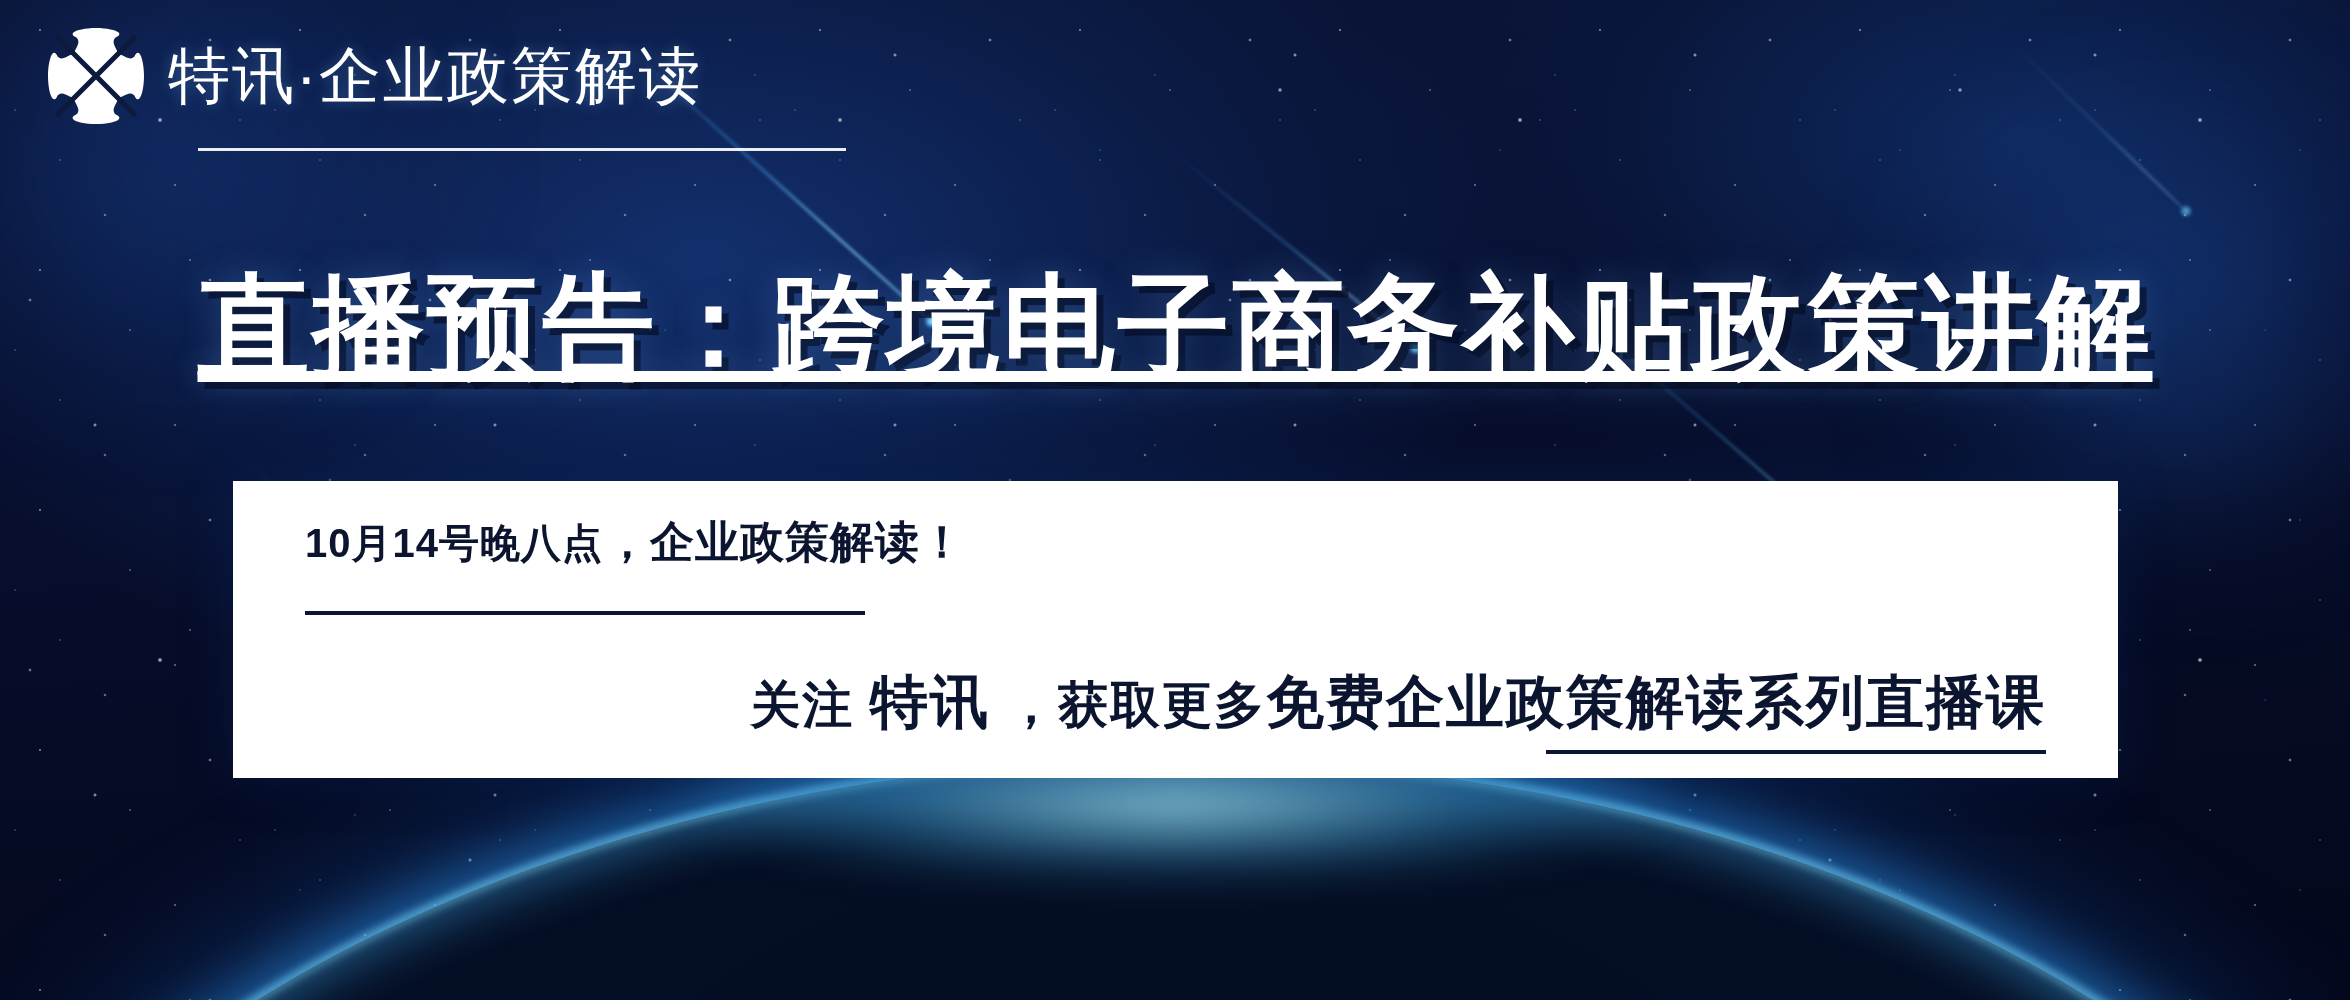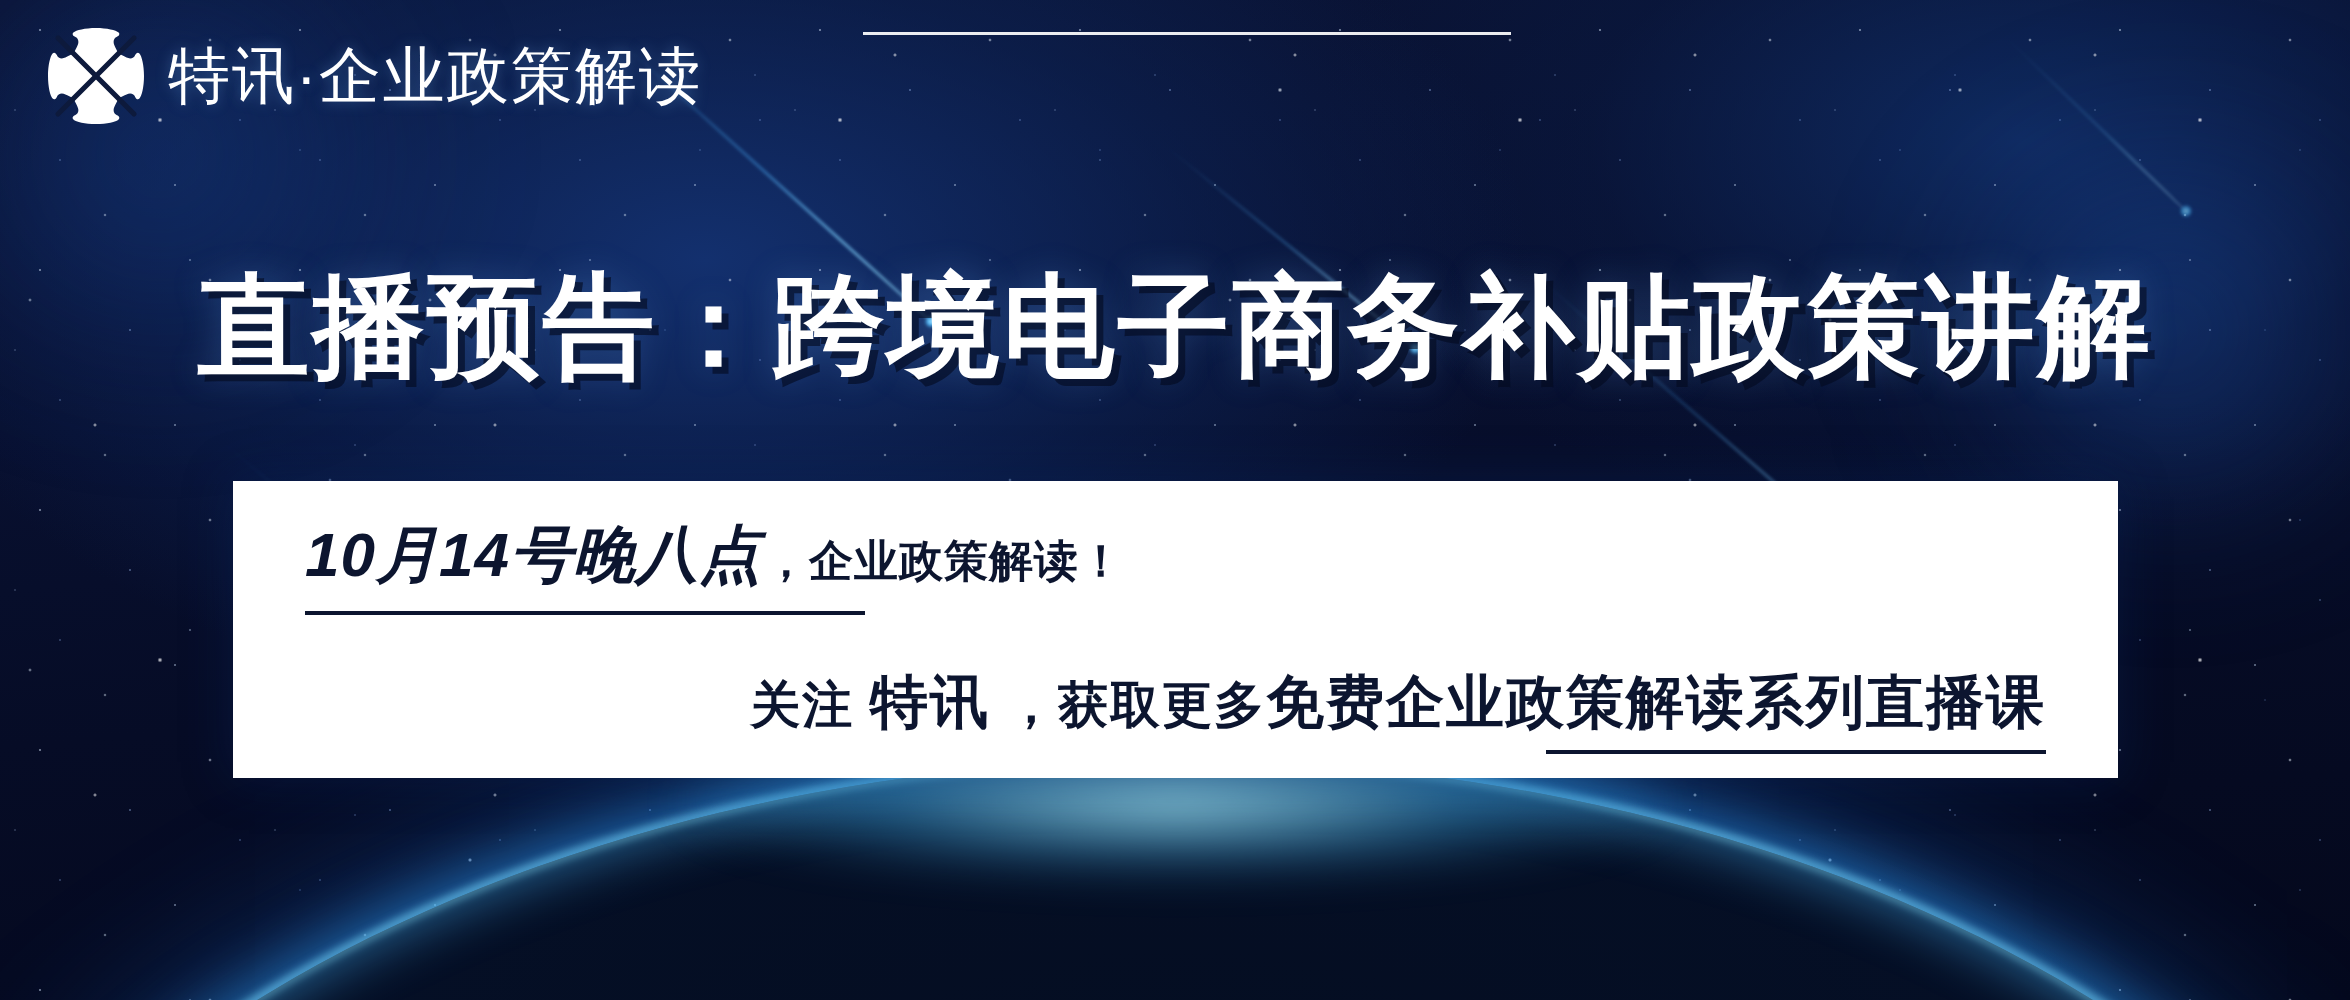--- a/index.html
+++ b/index.html
@@ -161,21 +161,21 @@
     border-radius:50%;
     background:radial-gradient(ellipse at center, rgba(170,240,255,.85) 0%, rgba(70,190,255,.38) 42%, rgba(30,130,235,0) 75%);
     filter:blur(22px);
   }
 
   
   #brand {
     position:absolute;
     left:38px; top:18px;
     display:flex;
-    flex-direction:row;
+    flex-direction:column;
     align-items:flex-start;
   }
   #brand-row { display:flex; align-items:center; }
   #logo-mark {
     width:116px; height:116px;
     flex:0 0 116px;
     display:block;
   }
   #brand-text {
     margin-left:14px;
@@ -201,42 +201,42 @@
     left:0; right:0; top:252px;
     text-align:center;
     color:#ffffff;
     font-size:112px;
     font-weight:700;
     letter-spacing:3px;
     white-space:nowrap;
     text-shadow:
       7px 7px 0 rgba(4,10,30,.62),
       0 0 34px rgba(110,180,255,.28);
+    text-decoration: underline;
   }
 
   
   #info-panel {
     position:absolute;
     left:233px; top:481px;
     width:1885px; height:297px;
     background:#ffffff;
     box-shadow:0 0 46px rgba(10,40,100,.35);
   }
   .panel-line { position:absolute; white-space:nowrap; color:#0c152f; }
 
   #line-date {
     left:72px; top:32px;
     font-size:0;
   }
   #date-strong {
-    font-size:62px;
+    font-size:40px;
     font-weight:700;
     letter-spacing:1px;
     color:#0c152f;
-    font-style:italic;
   }
   #date-tail {
     font-size:44px;
     font-weight:700;
     letter-spacing:1px;
     color:#0c152f;
     margin-left:2px;
   }
   #rule-top {
     position:absolute;

